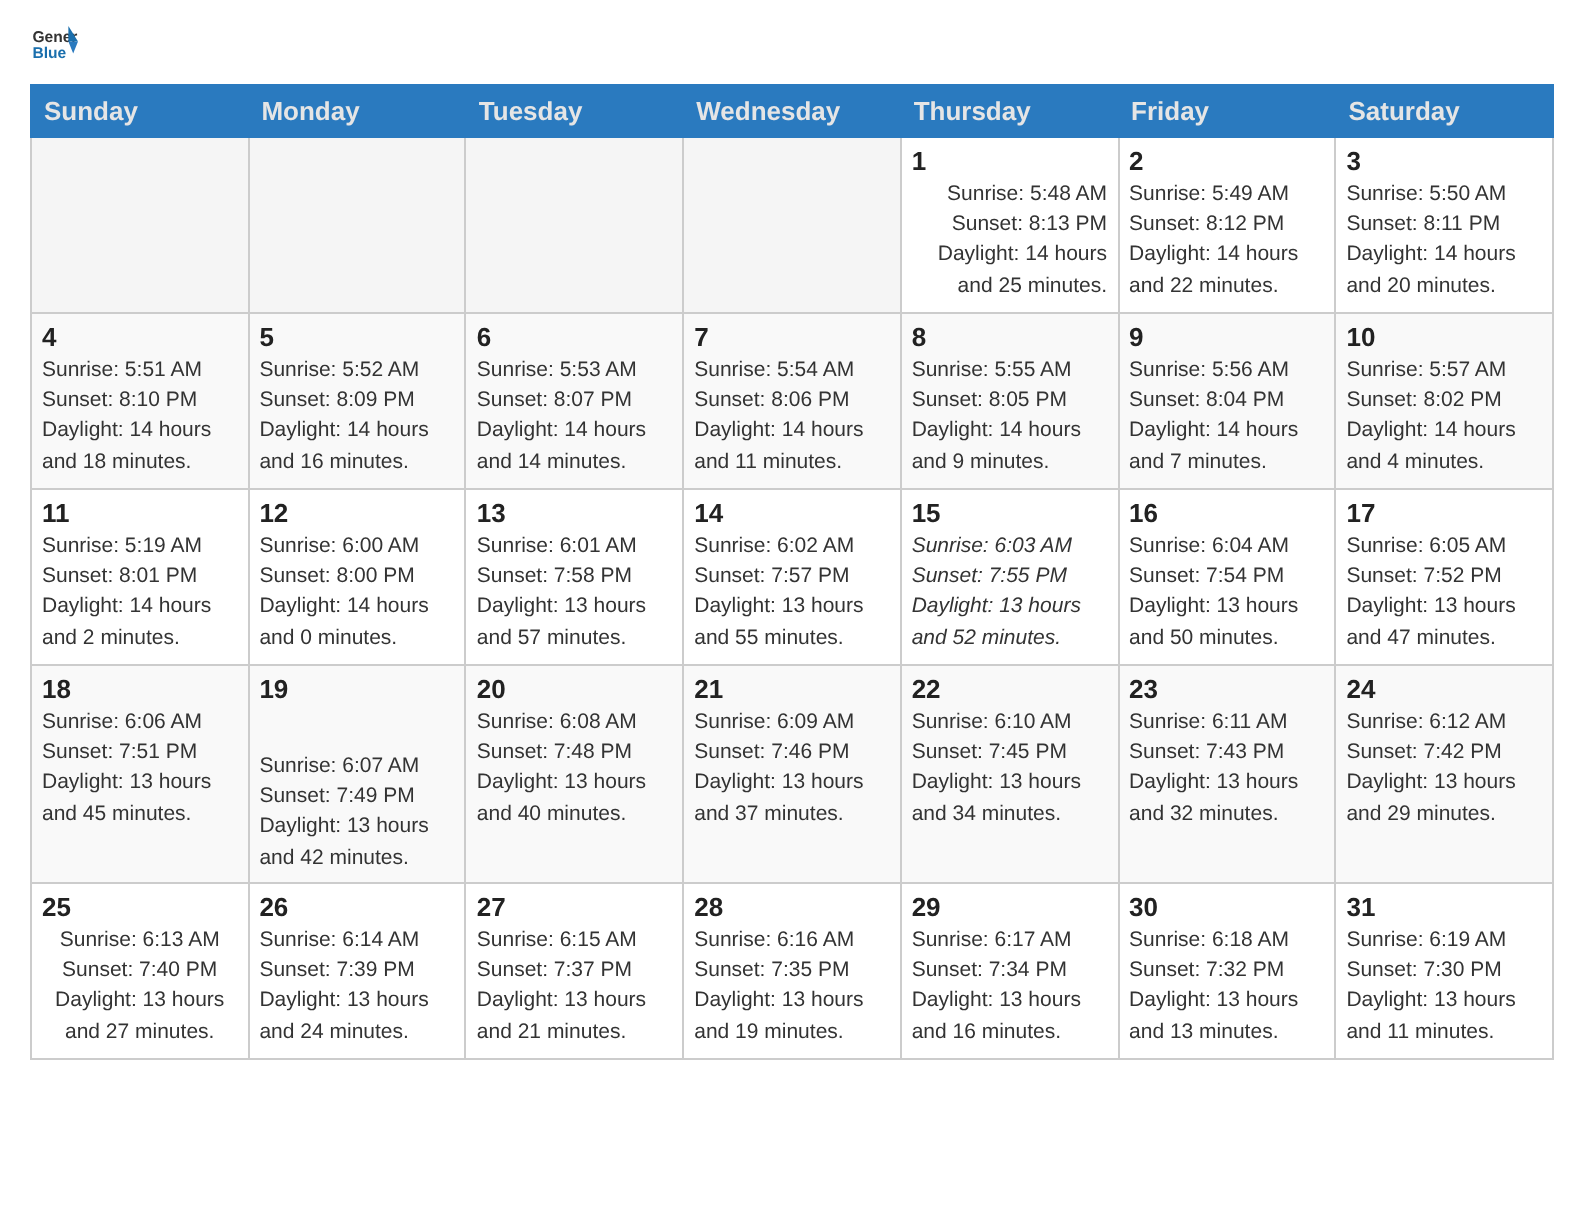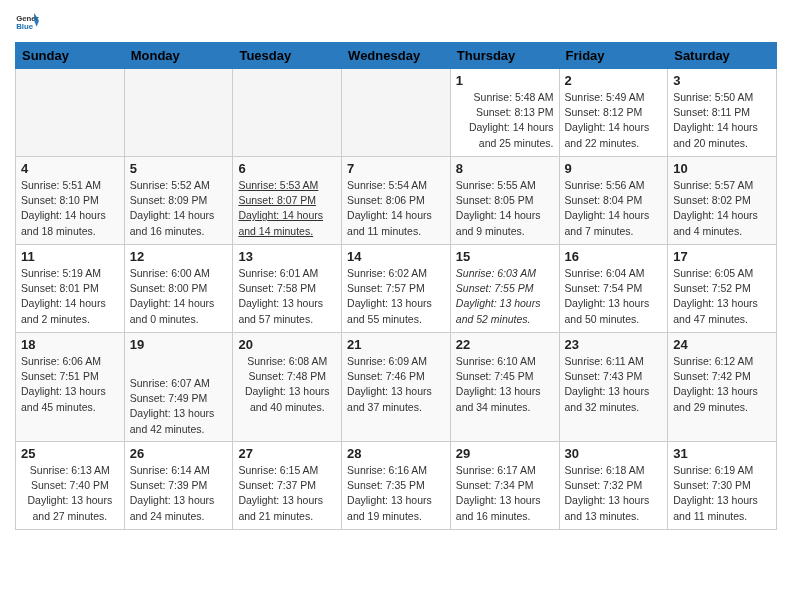--- a/index.html
+++ b/index.html
@@ -45,21 +45,21 @@
       font-size: 15px;
       color: #444;
     }
     .calendar-table {
       width: 100%;
       border-collapse: collapse;
       table-layout: fixed;
     }
     .calendar-table th {
       background: #2a7abf;
-      color: #000000;
+      color: #e5e5e5;
       text-align: left;
       padding: 5px 6px;
       font-size: 13px;
       font-weight: bold;
       border: 1px solid #2a7abf;
     }
     .calendar-table td {
       border: 1px solid #ccc;
       vertical-align: top;
       padding: 4px 5px;
@@ -158,21 +158,21 @@
         </td>
         <td>
           <span class="day-num">5</span>
           <div class="day-info" style="white-space: pre-line;">Sunrise: 5:52 AM
 Sunset: 8:09 PM
 Daylight: 14 hours
 and 16 minutes.</div>
         </td>
         <td>
           <span class="day-num">6</span>
-          <div class="day-info" style="white-space: pre-line; text-decoration: underline;">Sunrise: 5:53 AM
+          <div class="day-info" style="white-space: pre-line;">Sunrise: 5:53 AM
 Sunset: 8:07 PM
 Daylight: 14 hours
 and 14 minutes.</div>
         </td>
         <td>
           <span class="day-num">7</span>
           <div class="day-info" style="white-space: pre-line;">Sunrise: 5:54 AM
 Sunset: 8:06 PM
 Daylight: 14 hours
 and 11 minutes.</div>
@@ -260,21 +260,21 @@
         </td>
         <td>
           <span class="day-num">19</span>
           <div class="day-info" style="white-space: pre-line; margin-top: 24px;">Sunrise: 6:07 AM
 Sunset: 7:49 PM
 Daylight: 13 hours
 and 42 minutes.</div>
         </td>
         <td>
           <span class="day-num">20</span>
-          <div class="day-info" style="white-space: pre-line; text-align: center;">Sunrise: 6:08 AM
+          <div class="day-info" style="white-space: pre-line;">Sunrise: 6:08 AM
 Sunset: 7:48 PM
 Daylight: 13 hours
 and 40 minutes.</div>
         </td>
         <td>
           <span class="day-num">21</span>
           <div class="day-info" style="white-space: pre-line;">Sunrise: 6:09 AM
 Sunset: 7:46 PM
 Daylight: 13 hours
 and 37 minutes.</div>

